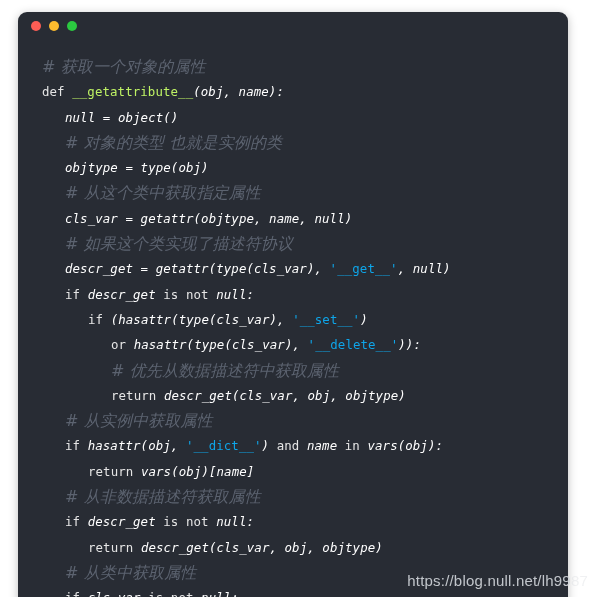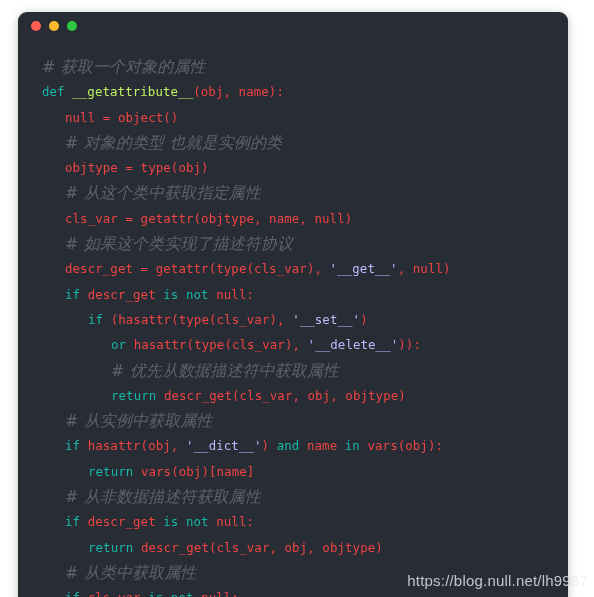--- a/index.html
+++ b/index.html
@@ -59,24 +59,24 @@
     letter-spacing: 0.1px;
   }
 
   
   .cmt {
     color: #5c6370;
     font-style: italic;
     font-family: "DejaVu Sans", "Liberation Sans", sans-serif;
     font-size: 16px;
   }
-  .kw   { color: #14b8a6; }
+  .kw   { color: #e5e5e5; }
   .fn   { color: #bef264; }
-  .str  { color: #c4b5fd; }
-  .pl   { color: #ef4444; }
+  .str  { color: #0ea5e9; }
+  .pl   { color: #ffffff; font-style: italic; }
 
   #watermark {
     position: absolute;
     right: 6px;
     bottom: 8px;
     color: #cfd3d8;
     font-family: "Liberation Sans", sans-serif;
     font-size: 15px;
     letter-spacing: 0.2px;
     opacity: 0.92;

